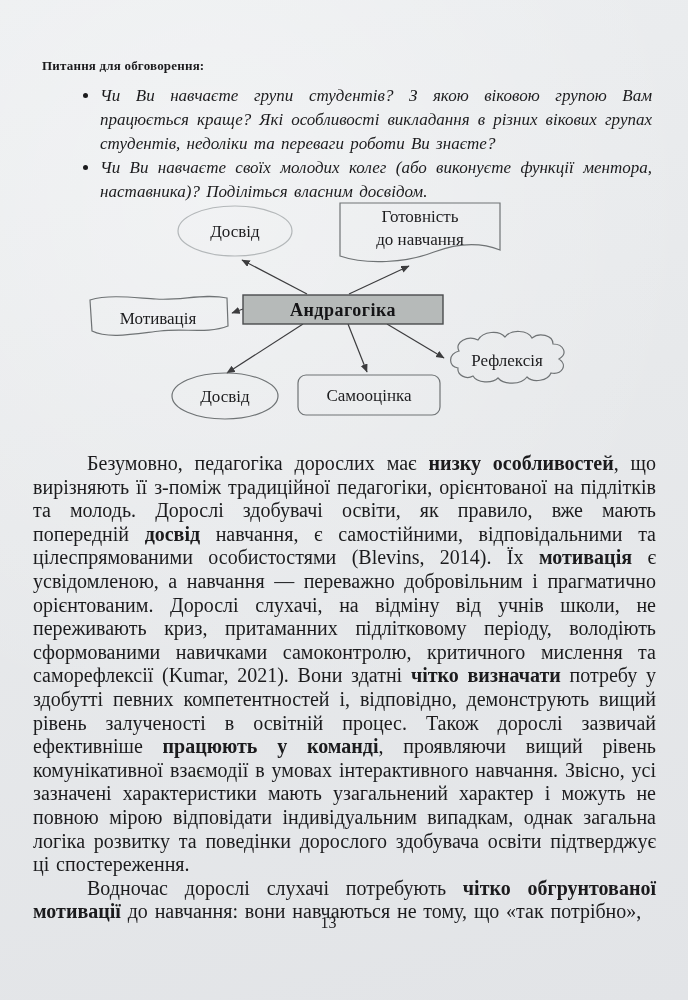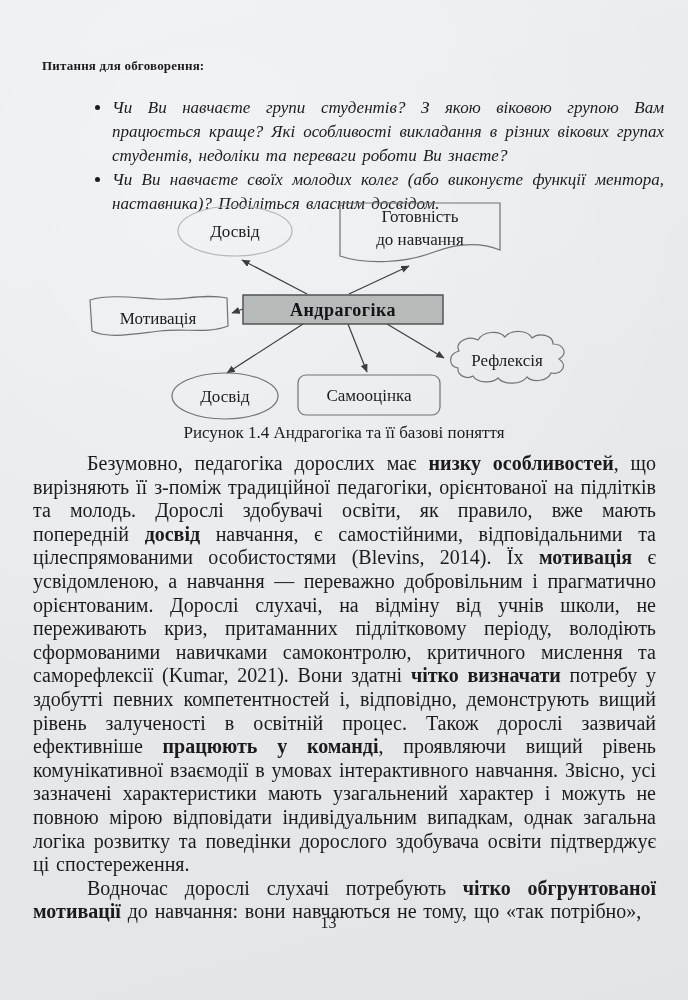--- a/index.html
+++ b/index.html
@@ -4,21 +4,21 @@
 <style>
   html,body{margin:0;padding:0;}
   body{width:688px;height:1000px;overflow:hidden;
        font-family:"Liberation Serif",serif;}
   .photo{position:relative;width:688px;height:1000px;
          background:
            radial-gradient(120% 90% at 30% 20%, rgba(255,255,255,.35), rgba(255,255,255,0) 60%),
            linear-gradient(165deg,#eceef0 0%,#e7e9eb 45%,#e2e4e7 100%);
          color:#1b1b1d;}
   .heading{position:absolute;left:42px;top:58px;font-size:13px;font-weight:bold;letter-spacing:.2px;}
-  ul.qlist{position:absolute;left:74px;top:84px;width:552px;margin:12px;padding:0 0 0 26px;}
+  ul.qlist{position:absolute;left:74px;top:84px;width:552px;margin:0;padding:0 0 0 26px;}
   ul.qlist li{font-style:italic;font-size:17px;line-height:24px;text-align:justify;
               word-spacing:.12em;margin:0;padding:0;}
   .diagram{position:absolute;left:88px;top:198px;width:502px;height:228px;}
   .nt{font-family:"Liberation Serif",serif;font-size:17px;fill:#1c1c1e;}
   .nt-b{font-family:"Liberation Serif",serif;font-size:18px;font-weight:bold;fill:#141416;letter-spacing:.5px;}
   .shape{fill:none;stroke:#6f7375;stroke-width:1.2;}
   .shape-light{fill:none;stroke:#b3b7b9;stroke-width:1.2;}
   .arrow{stroke:#3c3c3e;stroke-width:1.2;fill:none;}
   .caption{position:absolute;left:0;top:423px;width:688px;text-align:center;font-size:17px;}
   .bodytext{position:absolute;left:33px;top:452px;width:623px;}
@@ -83,21 +83,20 @@
       <ellipse class="shape" cx="137" cy="198" rx="53" ry="23" stroke="#55585a"></ellipse>
       <text class="nt" x="137" y="204" text-anchor="middle">Досвід</text>
     </g>
 
     <g>
       <rect class="shape" x="210" y="177" width="142" height="40" rx="8" ry="8"></rect>
       <text class="nt" x="281" y="203" text-anchor="middle">Самооцінка</text>
     </g>
   </svg>
 
-  <div class="caption">Рисунок 1.4 Андрагогіка та її базові поняття</div>
 
   <div class="bodytext">
     <p><span>Безумовно, педагогіка дорослих має </span><span class="b">низку особливостей</span><span>, що вирізняють її з-поміж традиційної педагогіки, орієнтованої на підлітків та молодь. Дорослі здобувачі освіти, як правило, вже мають попередній </span><span class="b">досвід</span><span> навчання, є самостійними, відповідальними та цілеспрямованими особистостями (Blevins, 2014). Їх </span><span class="b">мотивація</span><span> є усвідомленою, а навчання — переважно добровільним і прагматично орієнтованим. Дорослі слухачі, на відміну від учнів школи, не переживають криз, притаманних підлітковому періоду, володіють сформованими навичками самоконтролю, критичного мислення та саморефлексії (Kumar, 2021). Вони здатні </span><span class="b">чітко визначати</span><span> потребу у здобутті певних компетентностей і, відповідно, демонструють вищий рівень залученості в освітній процес. Також дорослі зазвичай ефективніше </span><span class="b">працюють у команді</span><span>, проявляючи вищий рівень комунікативної взаємодії в умовах інтерактивного навчання. Звісно, усі зазначені характеристики мають узагальнений характер і можуть не повною мірою відповідати індивідуальним випадкам, однак загальна логіка розвитку та поведінки дорослого здобувача освіти підтверджує ці спостереження.</span></p>
     <p><span>Водночас дорослі слухачі потребують </span><span class="b">чітко обгрунтованої мотивації</span><span> до навчання: вони навчаються не тому, що «так потрібно»,</span></p>
   </div>
 
   <div class="pagenum">13</div>
 
 </div>
 

